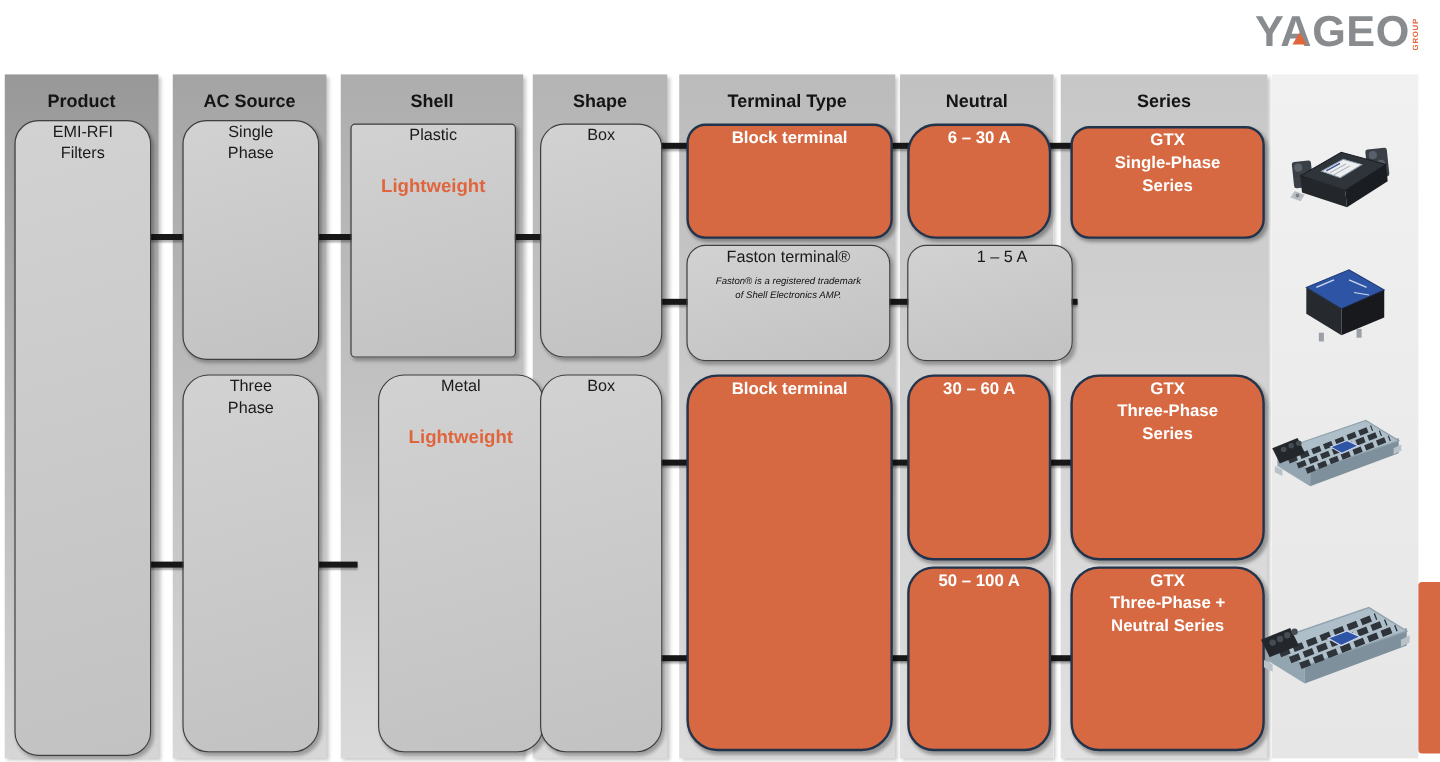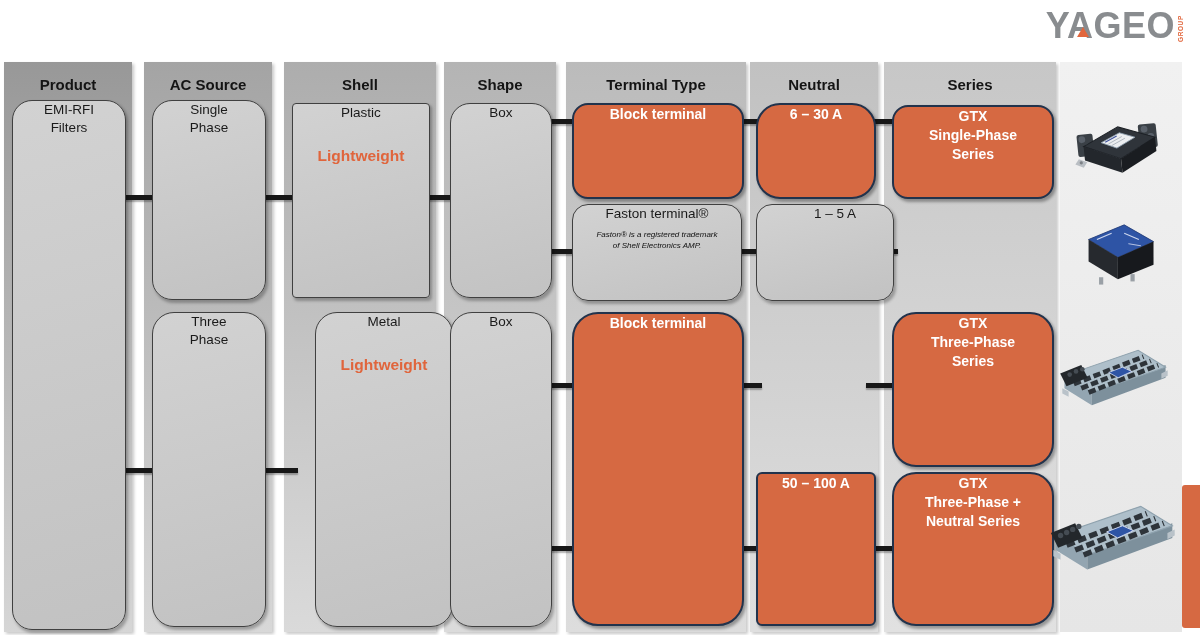--- a/index.html
+++ b/index.html
@@ -90,21 +90,21 @@
   .n-shell-plastic    {left:292px;top:103px;width:136px;height:193px;border-radius:4px;}
   .n-shell-metal      {left:288px;top:312px;width:136px;height:313px;border-radius:22px;margin-left:27px;}
   .n-shape-top        {left:450px;top:103px;width:100px;height:193px;border-radius:20px;}
   .n-shape-bottom     {left:450px;top:312px;width:100px;height:313px;border-radius:22px;}
   .n-term-block-top   {left:572px;top:103px;width:168px;height:92px; border-radius:16px;}
   .n-term-faston      {left:572px;top:204px;width:168px;height:95px; border-radius:16px;}
   .n-term-block-bottom{left:572px;top:312px;width:168px;height:310px;border-radius:26px;}
   .n-cur-6-30         {left:756px;top:103px;width:116px;height:92px; border-radius:24px;}
   .n-cur-1-5          {left:756px;top:204px;width:116px;height:95px; border-radius:16px;padding-left:20px;}
   .n-cur-30-60        {left:756px;top:312px;width:116px;height:151px;border-radius:22px;}
-  .n-cur-50-100       {left:756px;top:472px;width:116px;height:150px;border-radius:6px;}
+  .n-cur-50-100       {left:756px;top:472px;width:116px;height:150px;border-radius:22px;}
   .n-ser-gtx-single   {left:892px;top:105px;width:158px;height:90px; border-radius:16px;}
   .n-ser-mr           {left:892px;top:205px;width:158px;height:92px; border-radius:16px;}
   .n-ser-gtx-three    {left:892px;top:312px;width:158px;height:151px;border-radius:24px;}
   .n-ser-gtx-three-n  {left:892px;top:472px;width:158px;height:150px;border-radius:24px;}
 
   
   .photo{position:absolute;z-index:3;}
   .p1{left:1068px;top:106px;}
   .p2{left:1076px;top:210px;}
   .p3{left:1056px;top:336px;}
@@ -201,20 +201,23 @@
 of Shell Electronics AMP.</span>
   </div>
   <div class="node orange n-term-block-bottom">
     <span>Block terminal</span>
   </div>
   <div class="node orange n-cur-6-30">
     <span>6 – 30 A</span>
   </div>
   <div class="node gray n-cur-1-5">
     <span>1 – 5 A</span>
+  </div>
+  <div class="node orange n-cur-30-60">
+    <span>30 – 60 A</span>
   </div>
   <div class="node orange n-cur-50-100">
     <span>50 – 100 A</span>
   </div>
   <div class="node orange n-ser-gtx-single">
     <span>GTX
 Single-Phase
 Series</span>
   </div>
   <div class="node orange n-ser-gtx-three">

